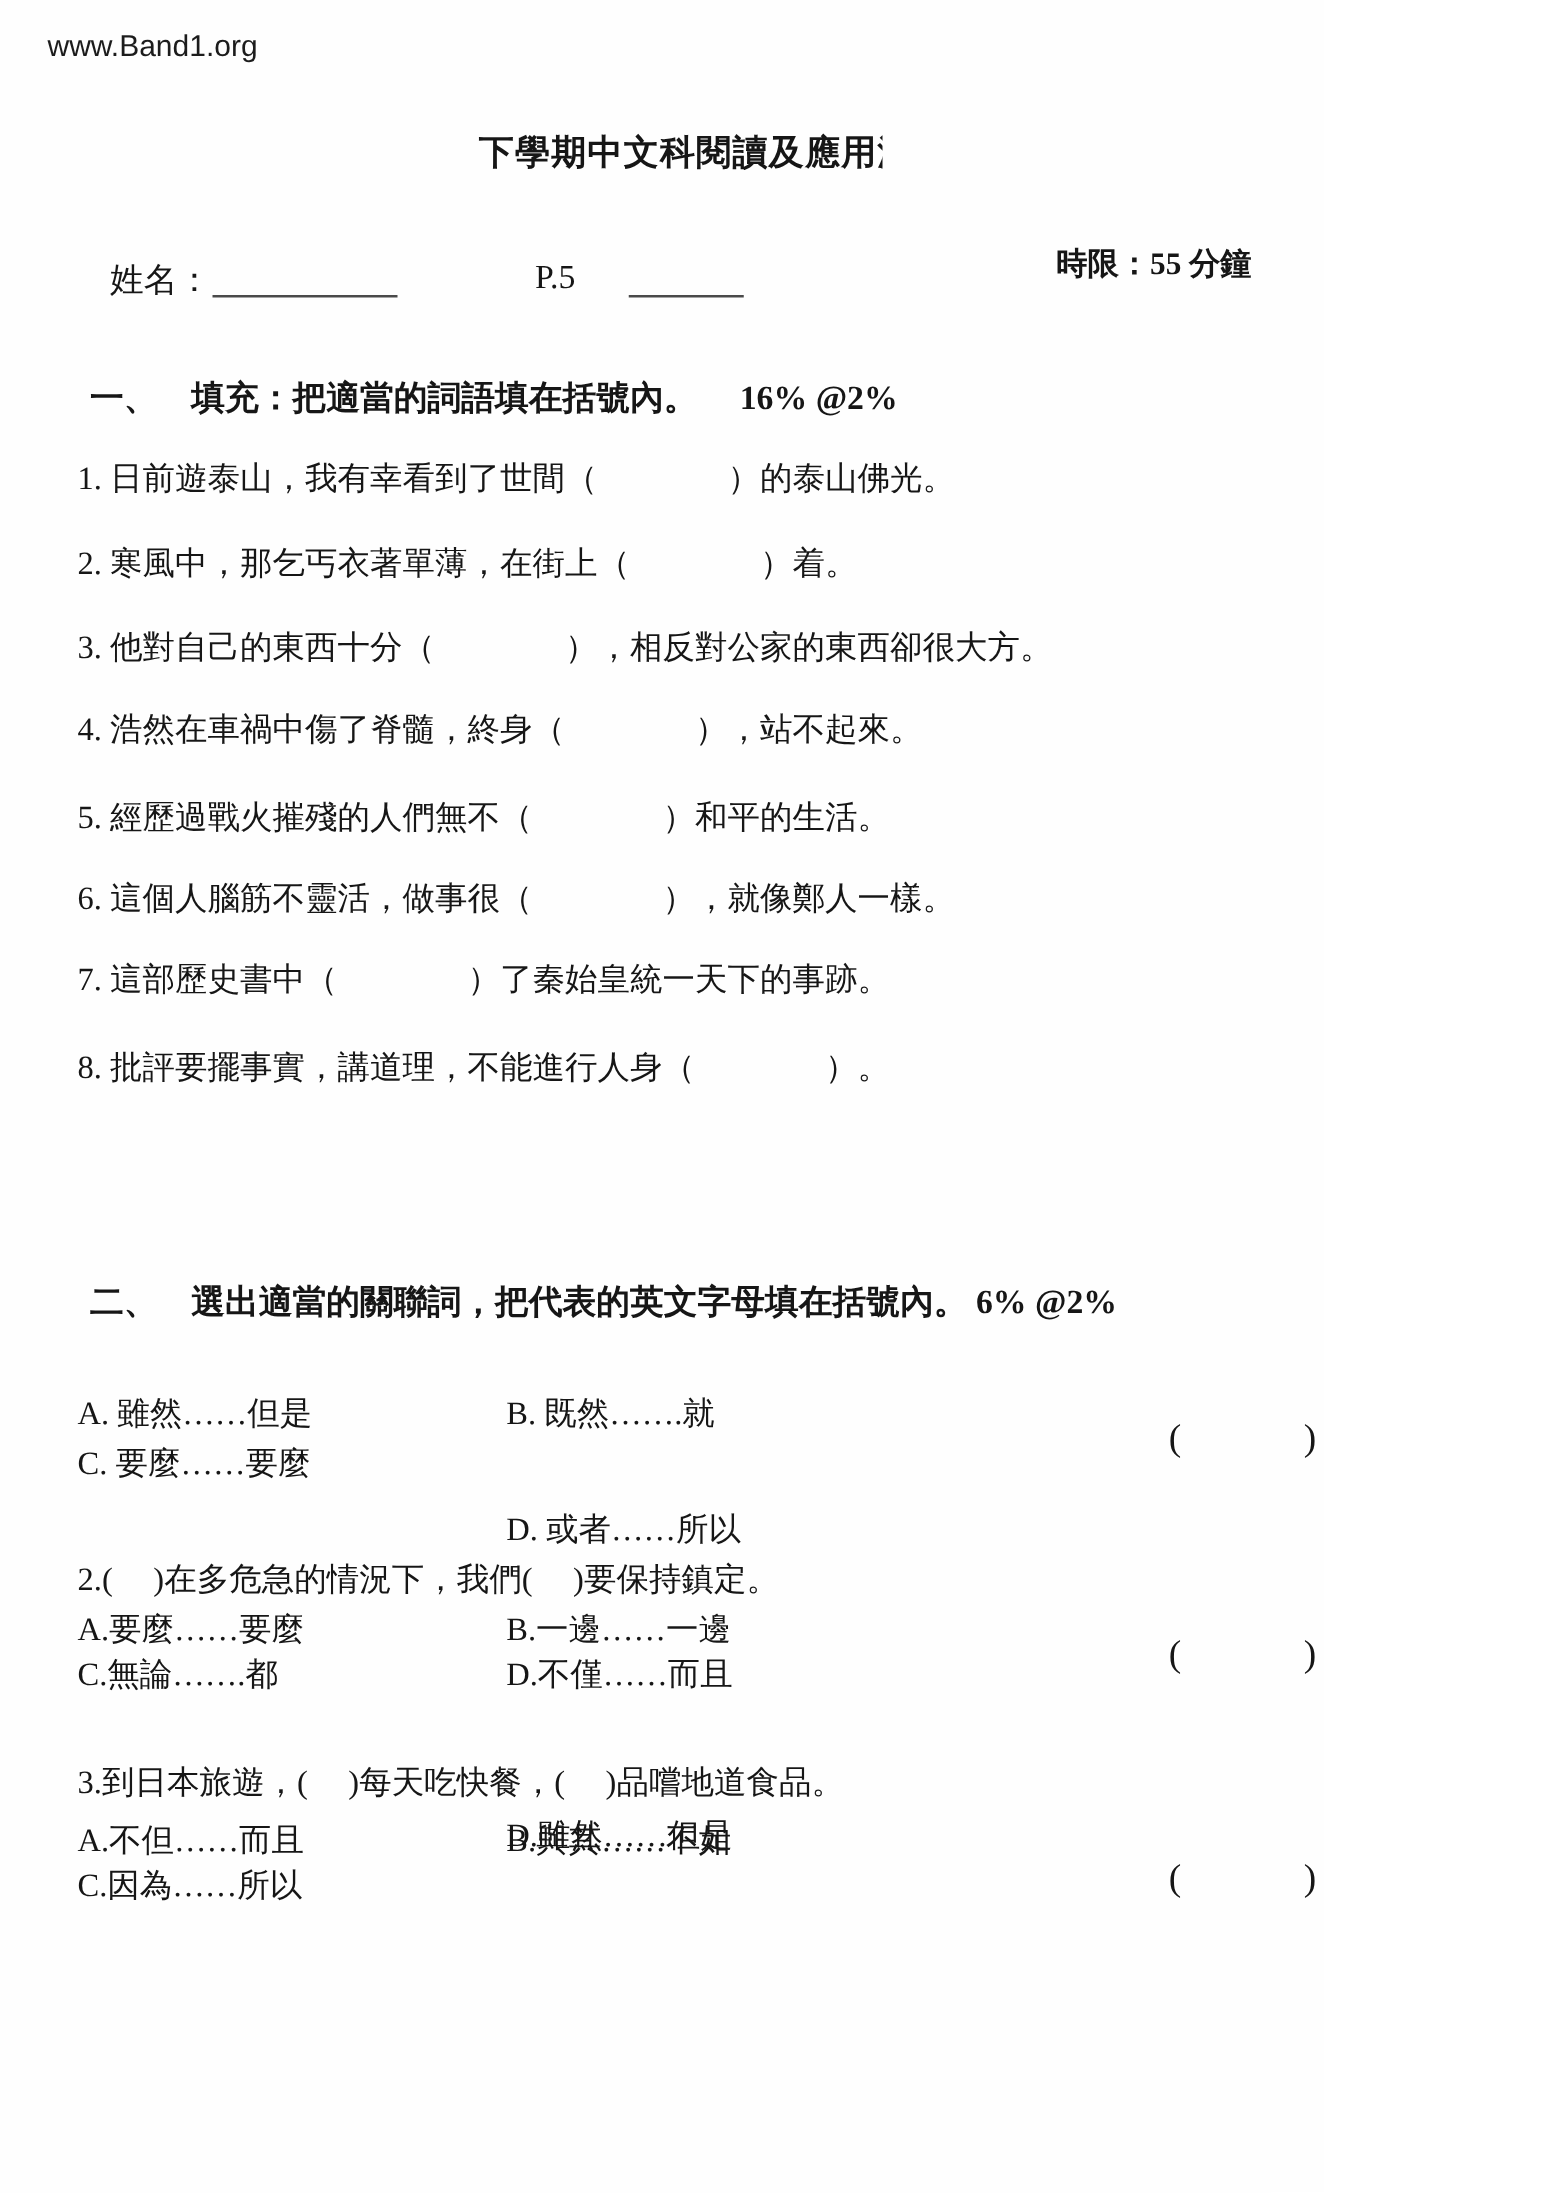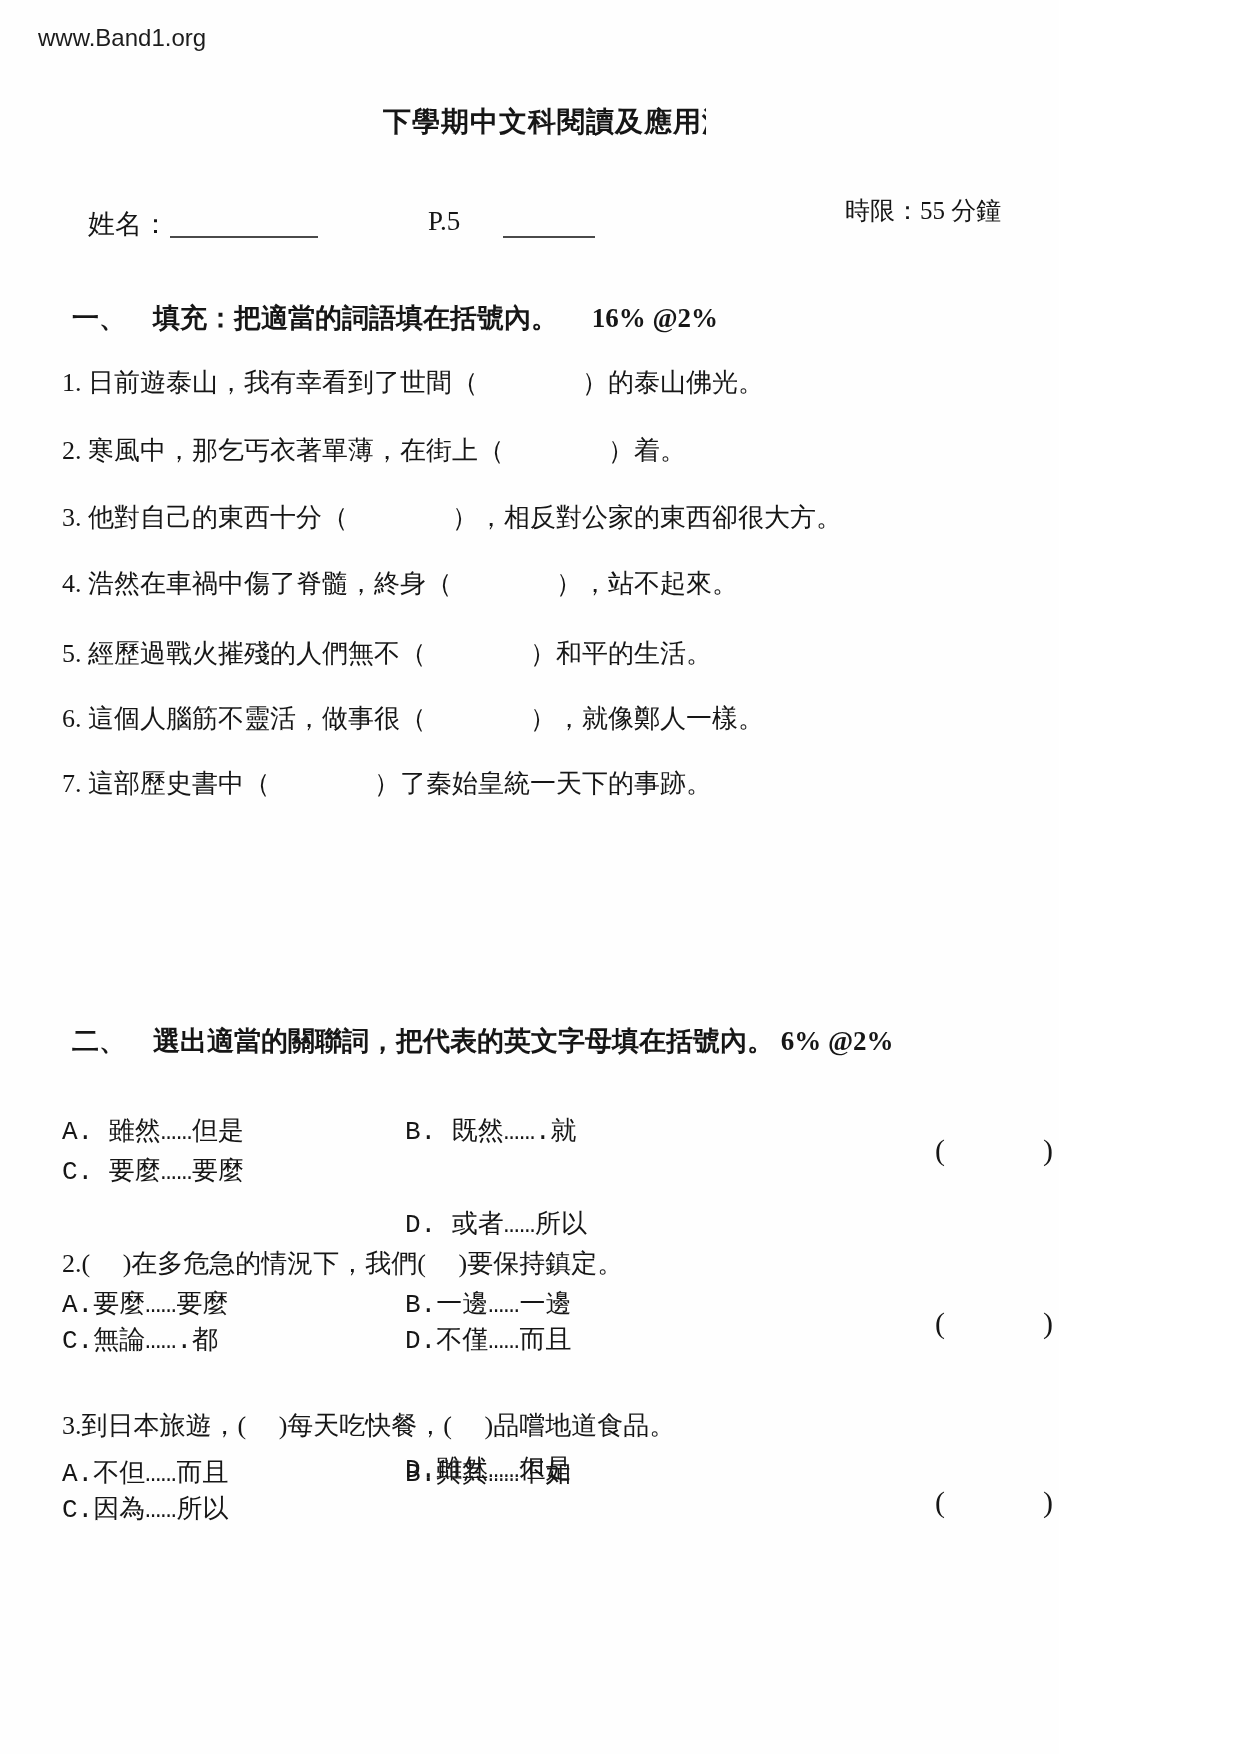--- a/index.html
+++ b/index.html
@@ -38,21 +38,21 @@
   .info-row {
     position: absolute;
     left: 0; top: 206px;
     width: 1240px; height: 46px;
   }
   .info-row .lbl {
     position: absolute;
     top: 0;
     font-size: 27px;
   }
-  .info-row .bold { font-weight: 400; font-size: 25px; top: -12px; }
+  .info-row .bold { font-weight: 700; font-size: 25px; top: -12px; }
   .blank {
     position: absolute;
     top: 0;
     height: 30px;
     border-bottom: 2px solid #4a4a4a;
   }
   .sec-head {
     position: absolute;
     left: 72px;
     font-size: 27px;
@@ -62,21 +62,20 @@
   .q {
     position: absolute;
     left: 62px;
     font-size: 26px;
     white-space: nowrap;
   }
   .opt {
     position: absolute;
     font-size: 26px;
     white-space: nowrap;
-    font-family: Liberation Mono, monospace;
   }
   .abr {
     position: absolute;
     left: 935px;
     font-size: 30px;
     white-space: nowrap;
     letter-spacing: 2px;
   }
   .u {
     text-underline-offset: 5px;
@@ -104,20 +103,21 @@
 
   <div class="sec-head" style="top:300px">一、　填充：把適當的詞語填在括號內。　 16% @2%</div>
 
   <div class="q" style="top:365px"><span>1. 日前遊</span><span class="u">泰山</span><span>，我有幸看到了世間（　　　　）的</span><span class="u">泰山</span><span>佛光。</span></div>
   <div class="q" style="top:433px"><span>2. 寒風中，那乞丐衣著單薄，在街上（　　　　）着。</span></div>
   <div class="q" style="top:500px"><span>3. 他對自己的東西十分（　　　　），相反對公家的東西卻很大方。</span></div>
   <div class="q" style="top:566px"><span>4. </span><span class="u">浩然</span><span>在車禍中傷了脊髓，終身（　　　　），站不起來。</span></div>
   <div class="q" style="top:636px"><span>5. 經歷過戰火摧殘的人們無不（　　　　）和平的生活。</span></div>
   <div class="q" style="top:701px"><span>6. 這個人腦筋不靈活，做事很（　　　　），就像</span><span class="u">鄭</span><span>人一樣。</span></div>
   <div class="q" style="top:766px"><span>7. 這部歷史書中（　　　　）了</span><span class="u">秦始皇</span><span>統一天下的事跡。</span></div>
+  <div class="q" style="top:836px"><span>8. 批評要擺事實，講道理，不能進行人身（　　　　）。</span></div>
 
   <div class="sec-head" style="top:1023px">二、　選出適當的關聯詞，把代表的英文字母填在括號內。 6% @2%</div>
 
   <div class="opt" style="top:1113px;left:62px">A. 雖然……但是</div>
   <div class="opt" style="top:1113px;left:405px">B. 既然…….就</div>
   <div class="opt" style="top:1153px;left:62px">C. 要麼……要麼</div>
   <div class="opt" style="top:1206px;left:405px">D. 或者……所以</div>
   <div class="abr" style="top:1130px">(　　　)</div>
 
   <div class="q" style="top:1246px"><span>2.(　 )在多危急的情況下，我們(　 )要保持鎮定。</span></div>

